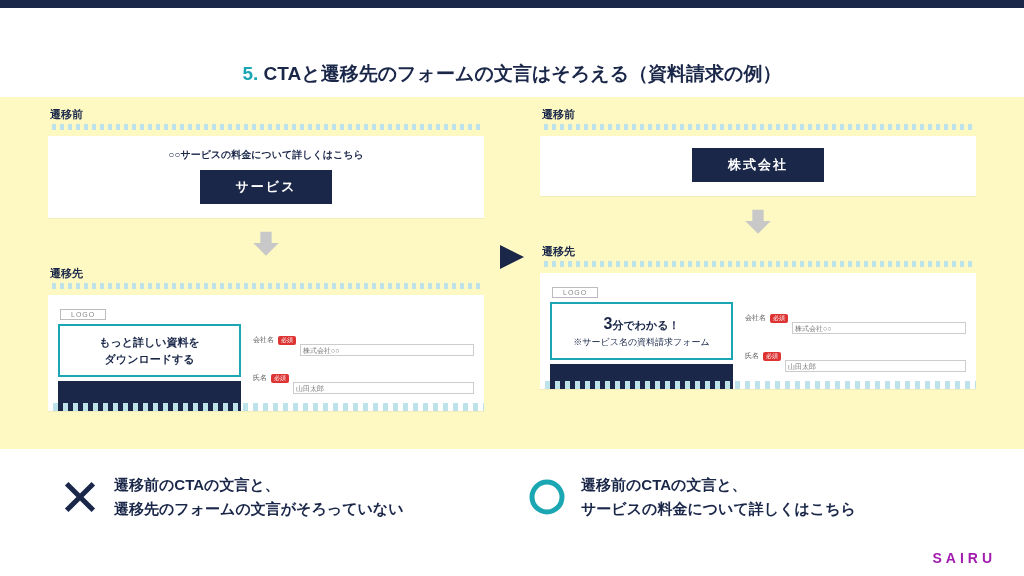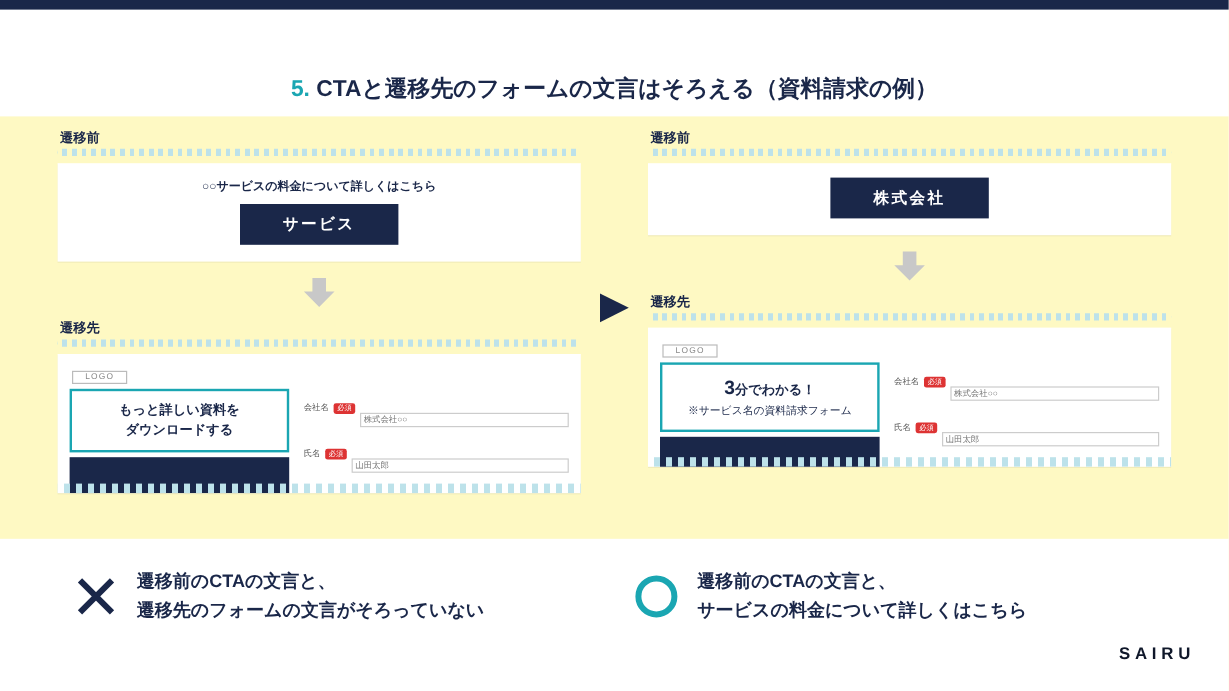--- a/index.html
+++ b/index.html
@@ -31,21 +31,21 @@
   .req { background:#d33; color:#fff; font-size:6px; padding:0 3px; border-radius:2px;}
   .field input { flex:1; border:1px solid #ccc; height:12px; font-size:7px; padding: 0 2px; margin-top: 20px;}
   .wave-bottom { position:absolute; left:0; right:0; bottom:0; height:8px; background: repeating-linear-gradient(90deg, transparent 0 5px, #bde2ea 5px 10px);}
   .center-arrow { position:absolute; left:50%; top:50%; transform:translate(-50%,-50%);}
   .center-arrow svg { width:36px; height:36px; }
   .footer { display:flex; gap: 30px; padding: 24px 60px 0; align-items:flex-start;}
   .fcol { display:flex; gap:14px; align-items:center; flex:1;}
   .mark { flex:0 0 40px; height:40px; display:flex; align-items:center; justify-content:center;}
   .mark svg { width:40px; height:40px; }
   .ftext { font-size:15px; font-weight:700; line-height:1.6; color:#1a2749;}
-  .brand { position:absolute; right:28px; bottom:24px; font-size:14px; letter-spacing:4px; font-weight:700; color:#0f172a;}
+  .brand { position:absolute; right:28px; bottom:10px; font-size:14px; letter-spacing:4px; font-weight:700; color:#a21caf;}
 </style>
 </head>
 <body>
 
 <div class="topbar"></div>
 
 <div class="title">
   <span class="num">5.</span>
   <span>CTAと遷移先のフォームの文言はそろえる（資料請求の例）</span>
 </div>

